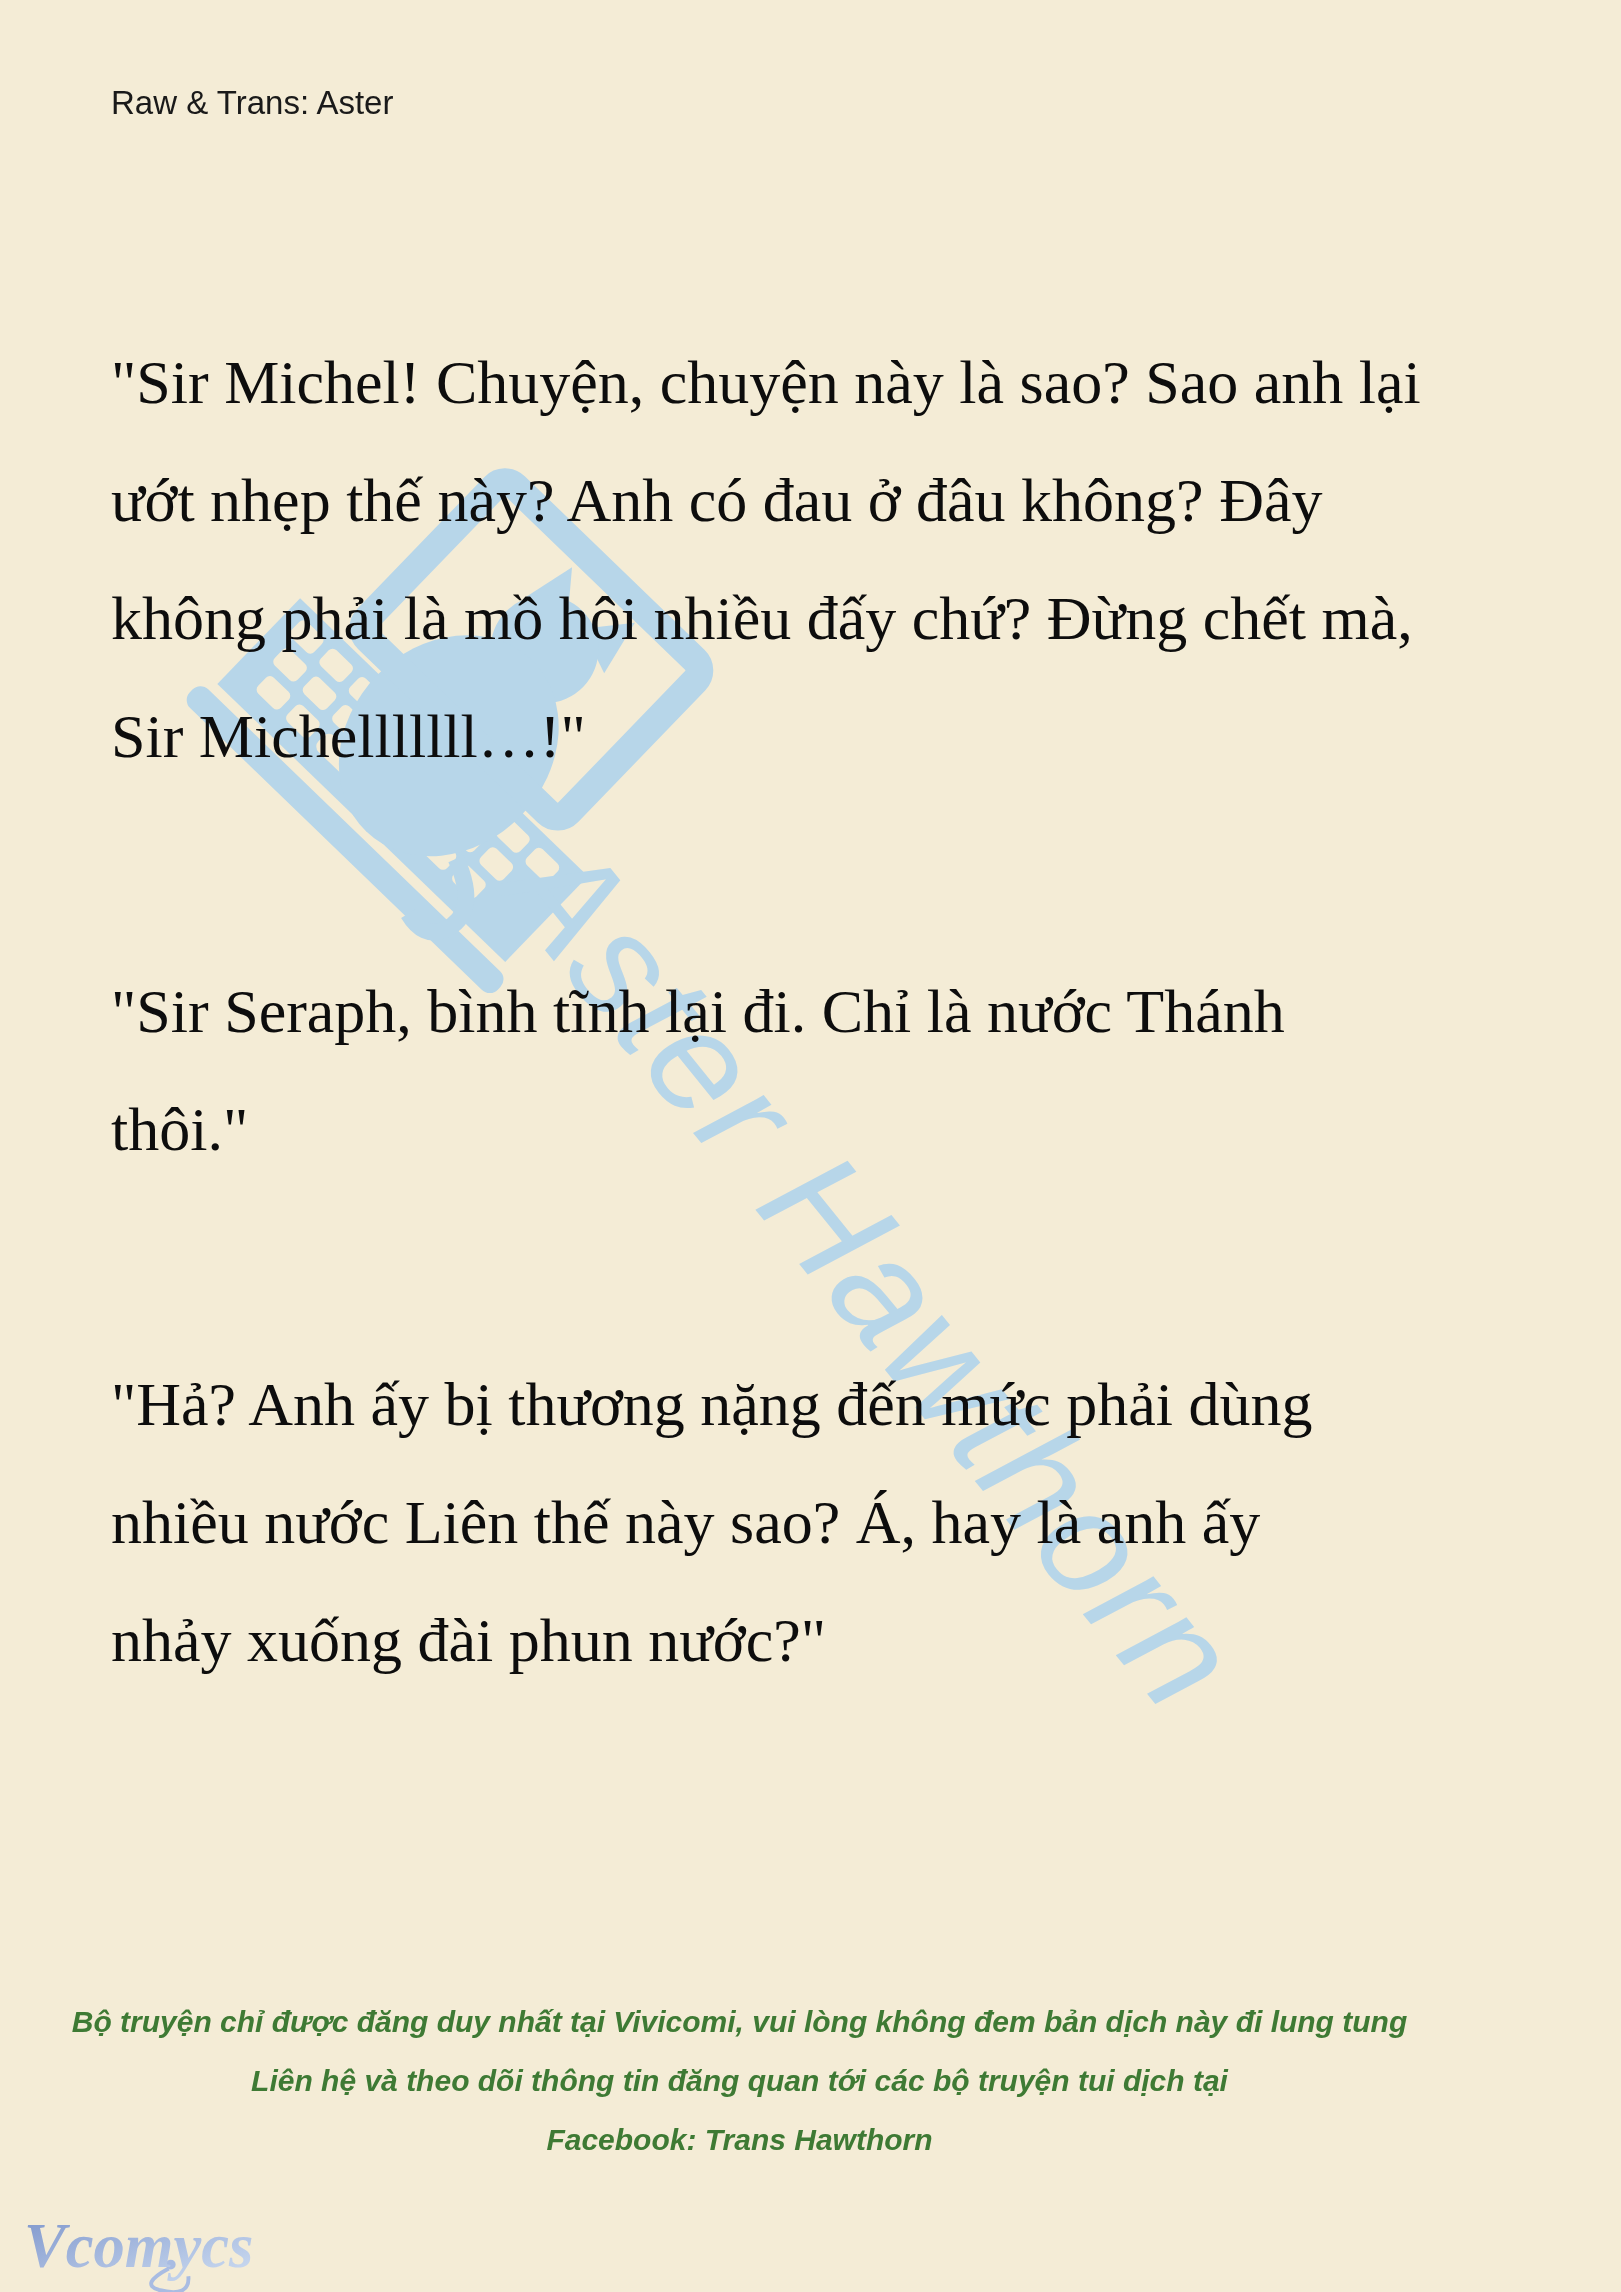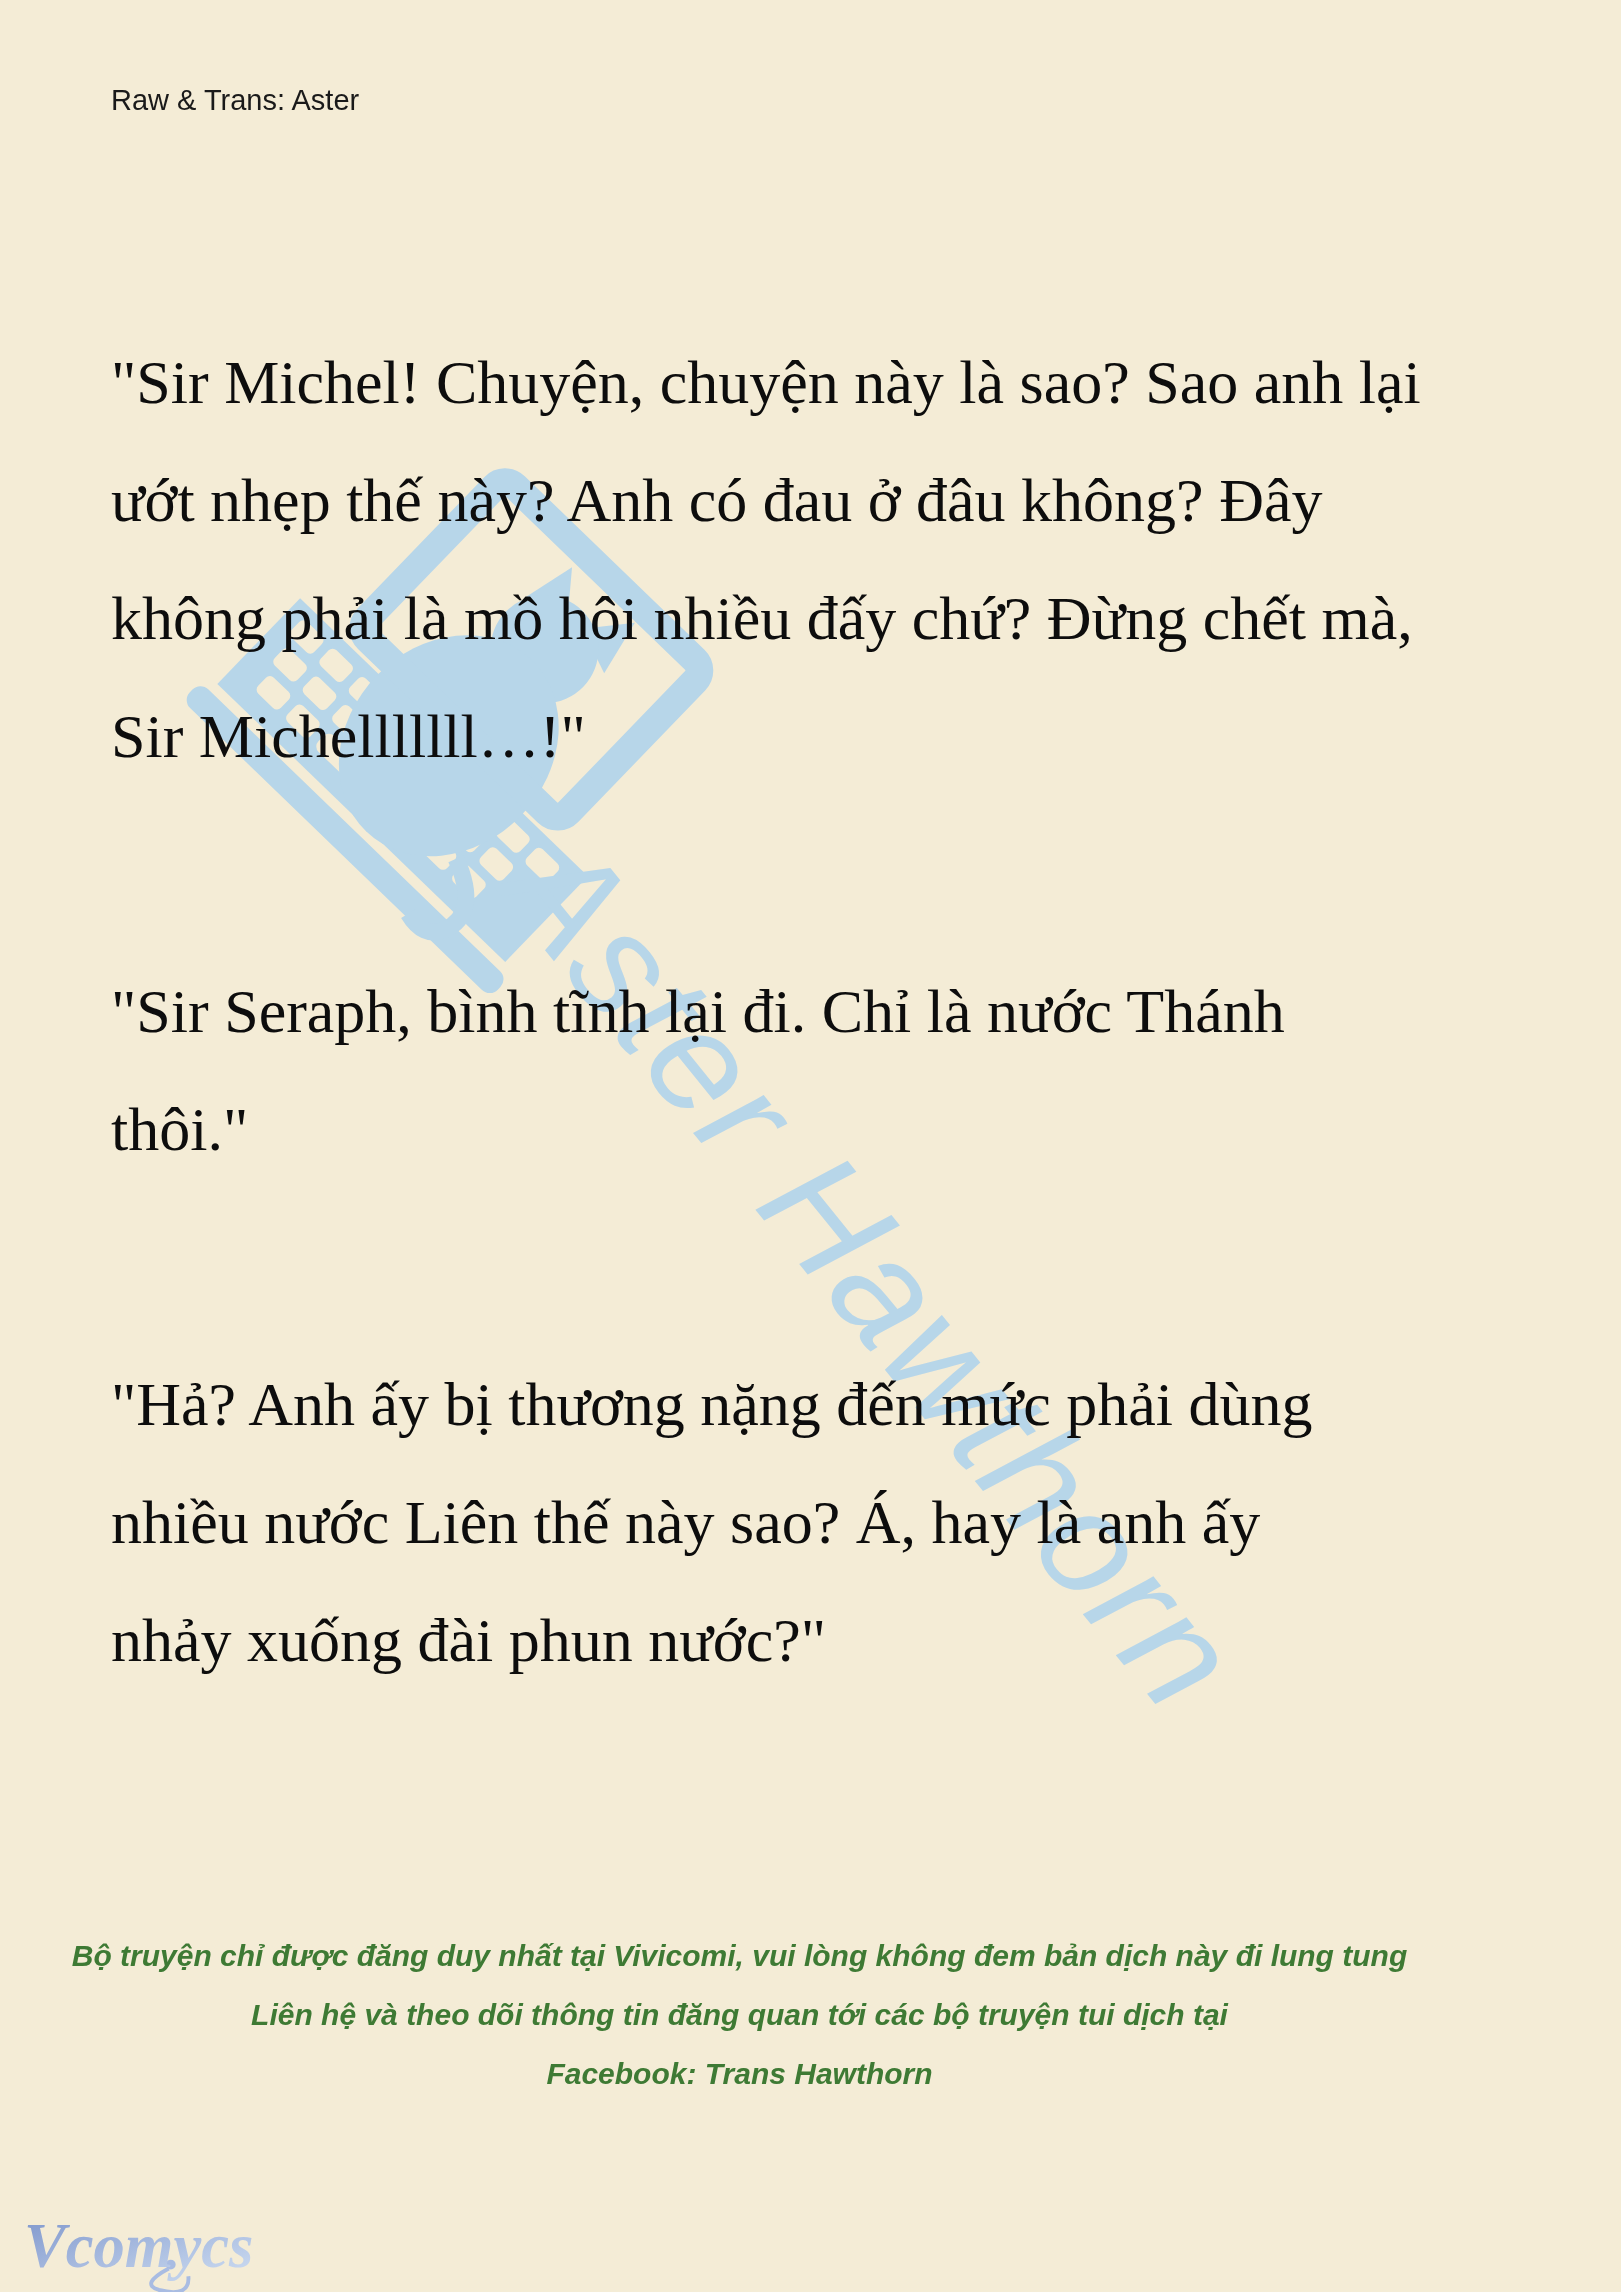--- a/index.html
+++ b/index.html
@@ -8,21 +8,21 @@
     background:#f4ecd6;
     position:relative;
     overflow:hidden;
     font-family:"Liberation Sans", sans-serif;
   }
   .page { position:absolute; inset:0; }
 
   
   .credit {
     position:absolute; left:111px; top:84px;
-    font-size:29px; color:#1a1a1a; z-index:3;
+    font-size:33px; color:#1a1a1a; z-index:3;
   }
 
   
   .wm-icon {
     position:absolute; left:137px; top:461px;
     width:627px; height:588px; z-index:1;
   }
   .wm-text {
     position:absolute; left:603px; top:804px;
     transform-origin:0 0; transform:rotate(51deg);
@@ -35,21 +35,21 @@
   .content {
     position:absolute; left:111px; top:323px; width:1451px;
     font-family:"Liberation Serif", serif;
     font-size:62px; color:#0d0d0d; z-index:2;
   }
   .para { margin:0 0 157px 0; }
   .dline { line-height:118px; white-space:nowrap; }
 
   
   .footer {
-    position:absolute; left:0; top:1926px; width:1479px;
+    position:absolute; left:0; top:1992px; width:1479px;
     text-align:center; z-index:2;
     font-weight:bold; font-style:italic;
     font-size:30px; color:#3e7a34;
   }
   .fline { line-height:59px; }
 
   
   .logo { position:absolute; left:21.6px; top:2196px; z-index:2; }
 </style>
 </head>

